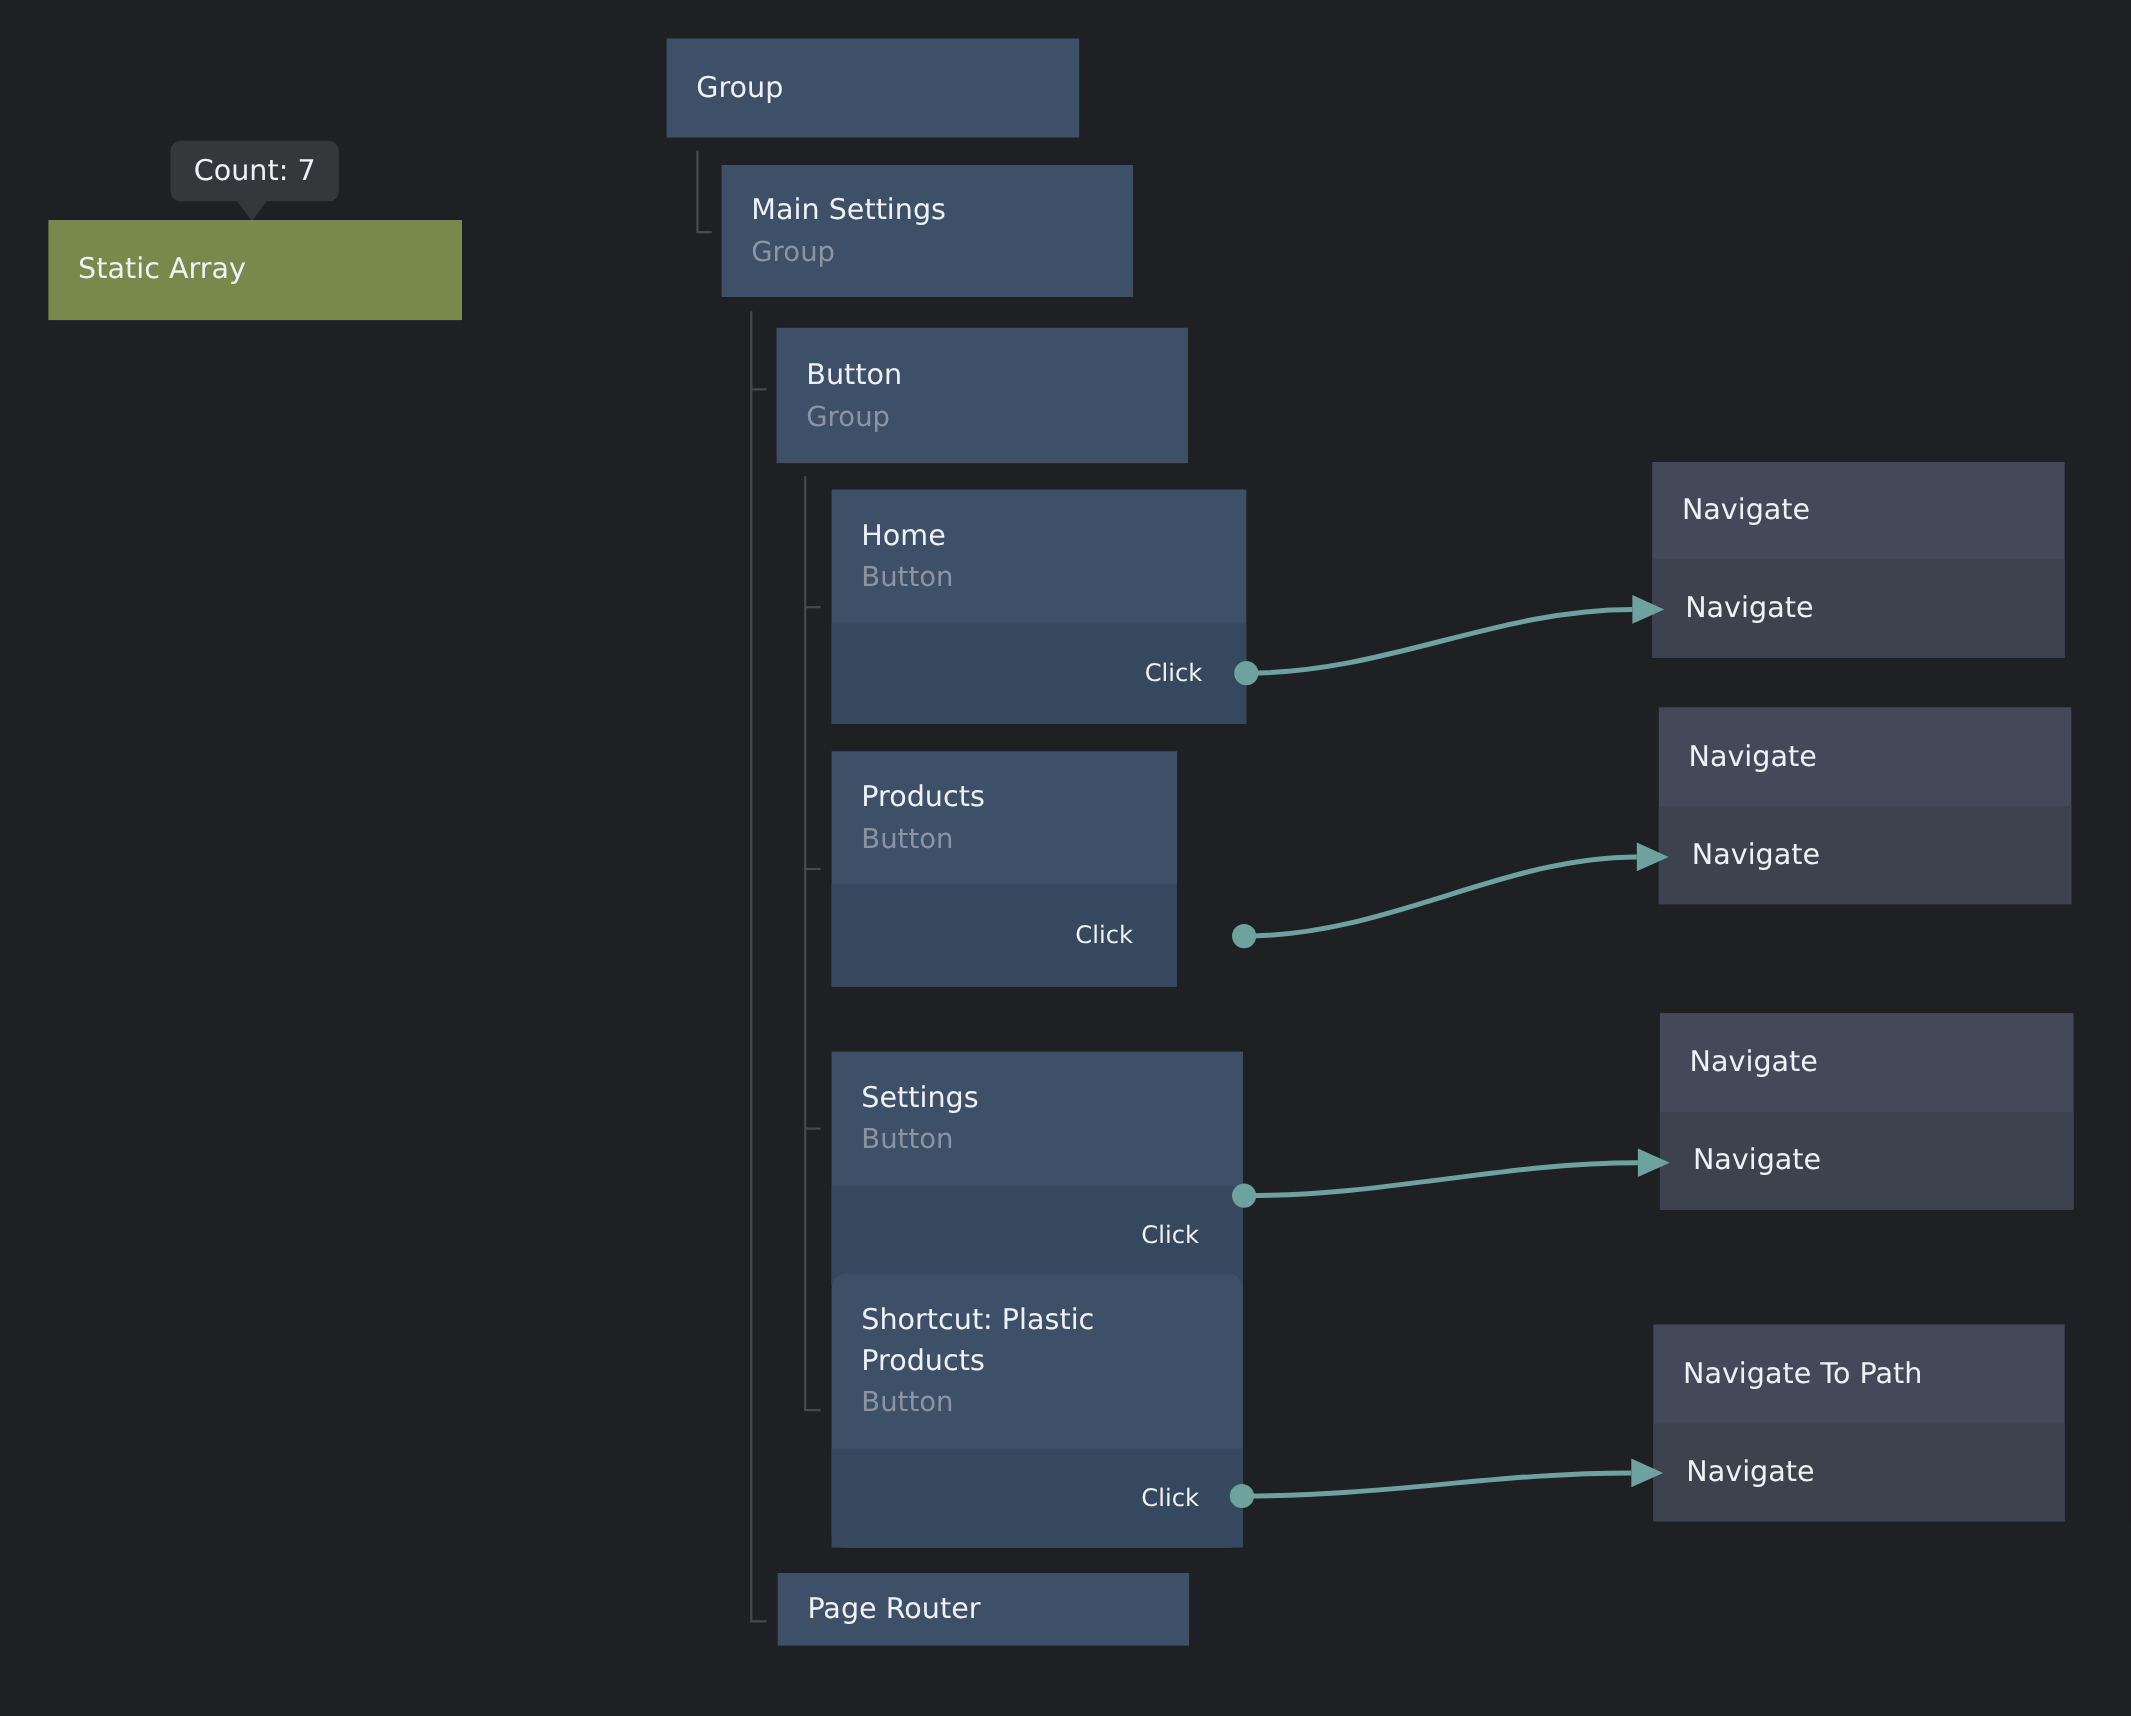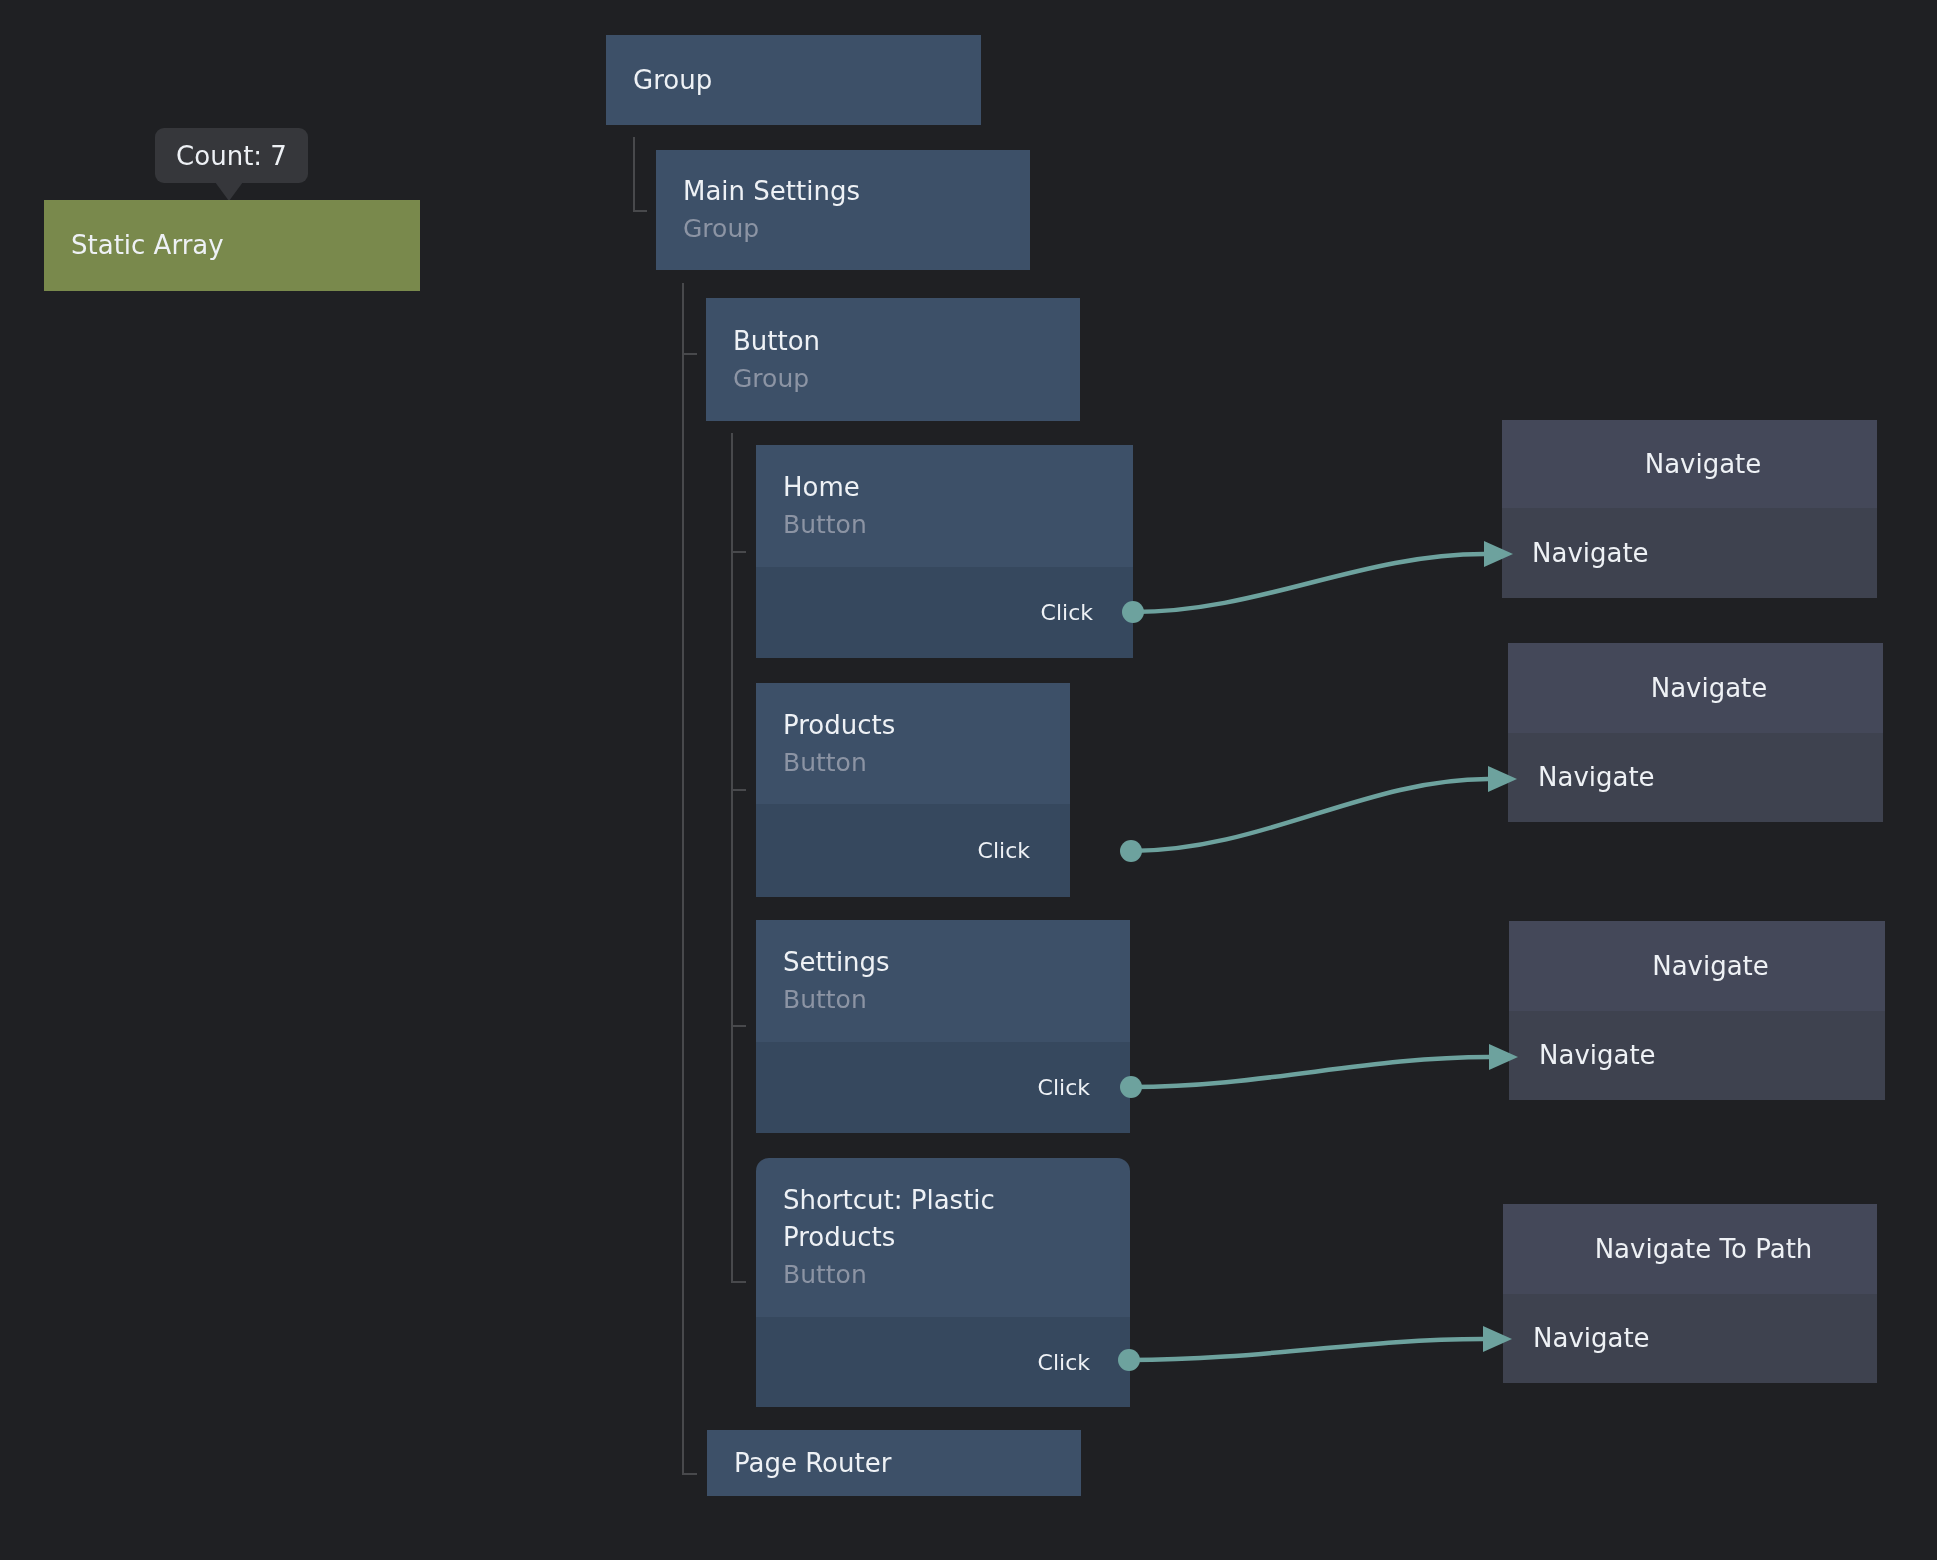--- a/index.html
+++ b/index.html
@@ -10,21 +10,21 @@
   }
   html,body{margin:0;padding:0;background:var(--bg);}
   .canvas{
     position:relative; width:1937px; height:1560px; overflow:hidden;
     background:var(--bg);
     font-family:"DejaVu Sans","Liberation Sans",sans-serif;
   }
   .node{position:absolute; box-sizing:border-box; color:var(--title);}
   .node.blue{background:var(--node-blue-header);}
   .node.olive{background:var(--olive);}
-  .node.gray{background:var(--node-gray-header);text-align:center;}
+  .node.gray{background:var(--node-gray-header);}
   .node-header{display:flex; flex-direction:column; justify-content:center; padding-left:27px; box-sizing:border-box;}
   .node-title{font-size:26px; line-height:37px; color:var(--title); white-space:pre-wrap;}
   .node-title.wrap{white-space:normal; padding-right:40px;}
   .node-subtitle{font-size:25px; line-height:37px; color:var(--subtitle);}
   .node-footer{
     position:absolute; left:0; right:0; bottom:0; background:var(--node-blue-footer);
     display:flex; align-items:center; justify-content:flex-end; padding-right:40px;
   }
   .port-label{font-size:22px; color:var(--title);}
   .gray-body{
@@ -94,21 +94,21 @@
   <div class="node blue" style="left:756px;top:683px;width:314px;height:214px;">
     <div class="node-header" style="height:121px;">
       <div class="node-title">Products</div>
       <div class="node-subtitle">Button</div>
     </div>
     <div class="node-footer" style="height:93px;">
       <span class="port-label">Click</span>
     </div>
   </div>
 
-  <div class="node blue" style="left:756px;top:920px;width:374px;height:213px;">
+  <div class="node blue" style="left:756px;top:956px;width:374px;height:213px;">
     <div class="node-header" style="height:122px;">
       <div class="node-title">Settings</div>
       <div class="node-subtitle">Button</div>
     </div>
     <div class="node-footer" style="height:91px;">
       <span class="port-label">Click</span>
     </div>
   </div>
 
   <div class="node blue" style="left:756px;top:1158px;width:374px;height:249px;border-radius:13px;">

